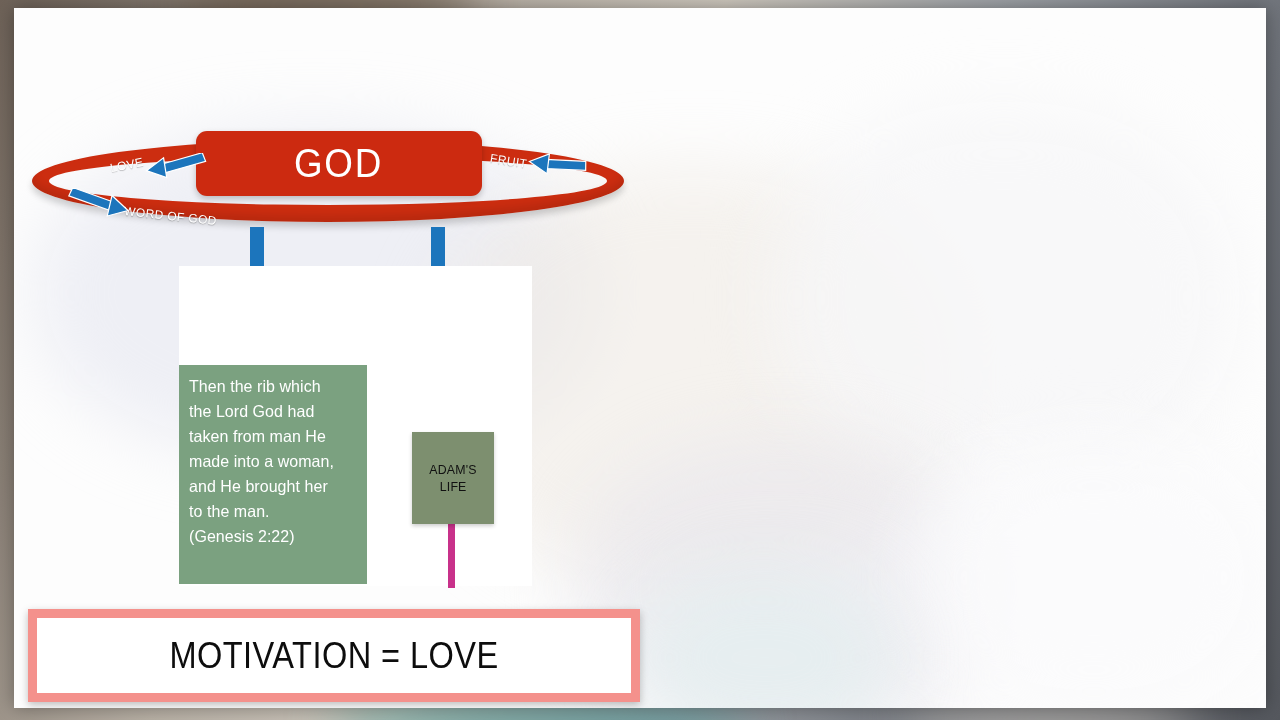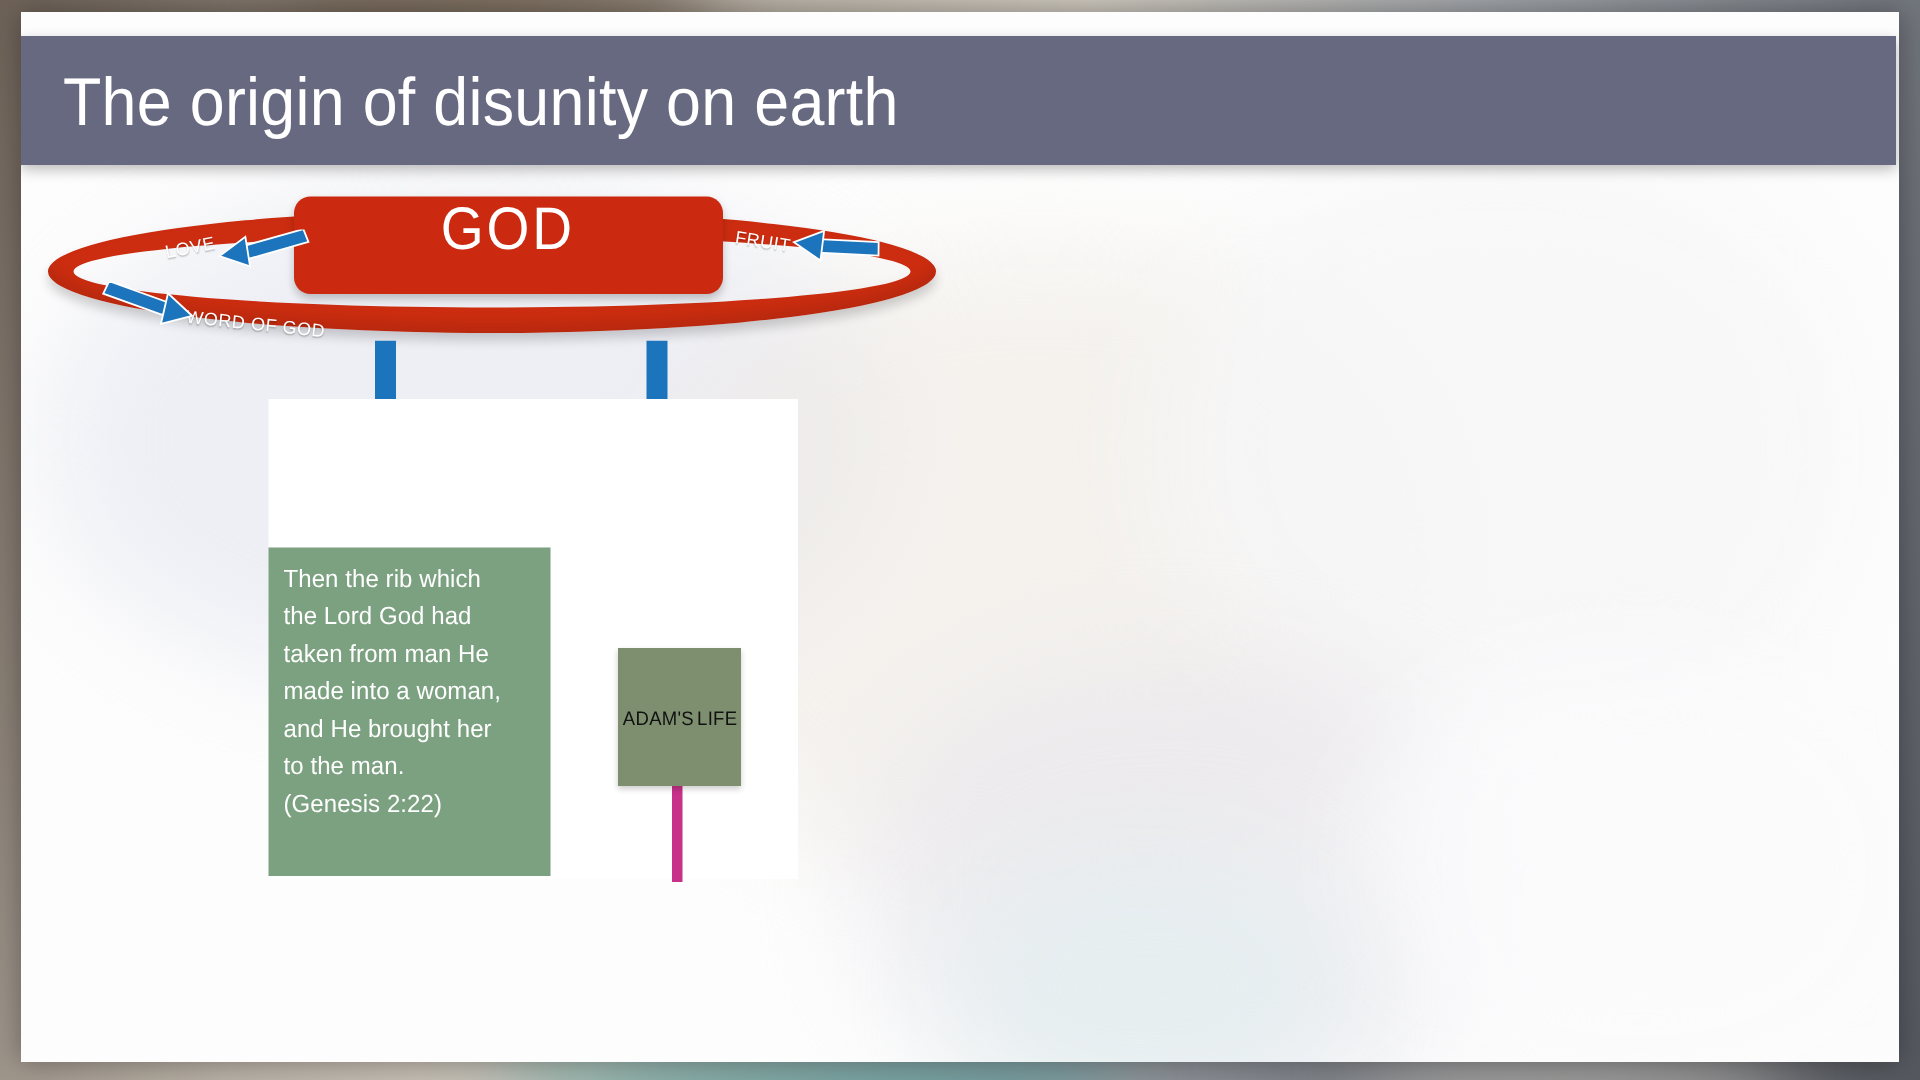--- a/index.html
+++ b/index.html
@@ -64,21 +64,21 @@
     border-radius: 50%;
     box-shadow: inset 0 -6px 9px rgba(0,0,0,.10);
     pointer-events:none;
   }
 
   
   #god-banner {
     position: absolute; left: 182px; top: 123px; width: 286px; height: 65px;
     background: #cc2a10; border-radius: 11px;
     box-shadow: 0 3px 6px rgba(0,0,0,.22);
-    display: flex; justify-content: center;
+    display: flex; align-items: center; justify-content: center;
   }
   #god-label {
     color: #fff; font-size: 40px; letter-spacing: 2px; font-weight: 400;
     transform: scaleX(.92);
   }
 
   
   .ring-label {
     position: absolute; color: #ffffff; font-size: 12px; letter-spacing: .4px;
     font-weight: 400; white-space: nowrap;
@@ -175,21 +175,21 @@
 
   
   #life-sign-post {
     position: absolute; left: 434px; top: 430px; width: 7px; height: 150px;
     background: #c8318a;
   }
   #life-sign {
     position: absolute; left: 398px; top: 424px; width: 82px; height: 92px;
     background: #7d8f6f;
     box-shadow: 0 2px 4px rgba(0,0,0,.2);
-    display: flex; align-items: center; justify-content: center;
+    display: flex; flex-direction: column; align-items: center; justify-content: center;
     color: #111; font-size: 13px; line-height: 17px; text-align: center;
     letter-spacing: .2px;
   }
   #life-sign span { transform: scaleX(.95); }
 
   
   #motivation-box {
     position: absolute; left: 14px; top: 601px; width: 612px; height: 93px;
     background: #ffffff; border: 9px solid #f4918c;
     box-shadow: 0 3px 8px rgba(0,0,0,.25);
@@ -210,23 +210,20 @@
 
   <div id="slide">
 
     <div class="bgblob" id="bg1"></div>
     <div class="bgblob" id="bg2"></div>
     <div class="bgblob" id="bg3"></div>
     <div class="bgblob" id="bg4"></div>
     <div class="bgblob" id="bg5"></div>
     <div class="bgblob" id="bg6"></div>
 
-    <div id="titlebar">
-      <div id="title-text">The origin of disunity on earth</div>
-    </div>
 
     <div id="ring"></div>
     <div id="ring-shade"></div>
 
     <div id="god-banner">
       <div id="god-label">GOD</div>
     </div>
 
     <div class="ring-label" id="label-love">LOVE</div>
     <svg class="ring-arrow" style="left:130px; top:145px;" width="64" height="26" viewBox="0 0 64 26">
@@ -272,15 +269,18 @@
     <div id="scripture-box">
       <div id="scripture-text">Then the rib which
 the Lord God had
 taken from man He
 made into a woman,
 and He brought her
 to the man.
 (Genesis 2:22)</div>
     </div>
 
+    <div id="motivation-box">
+      <div id="motivation-text">MOTIVATION = LOVE</div>
+    </div>
 
   </div>
 </div>
 
 </body></html>

